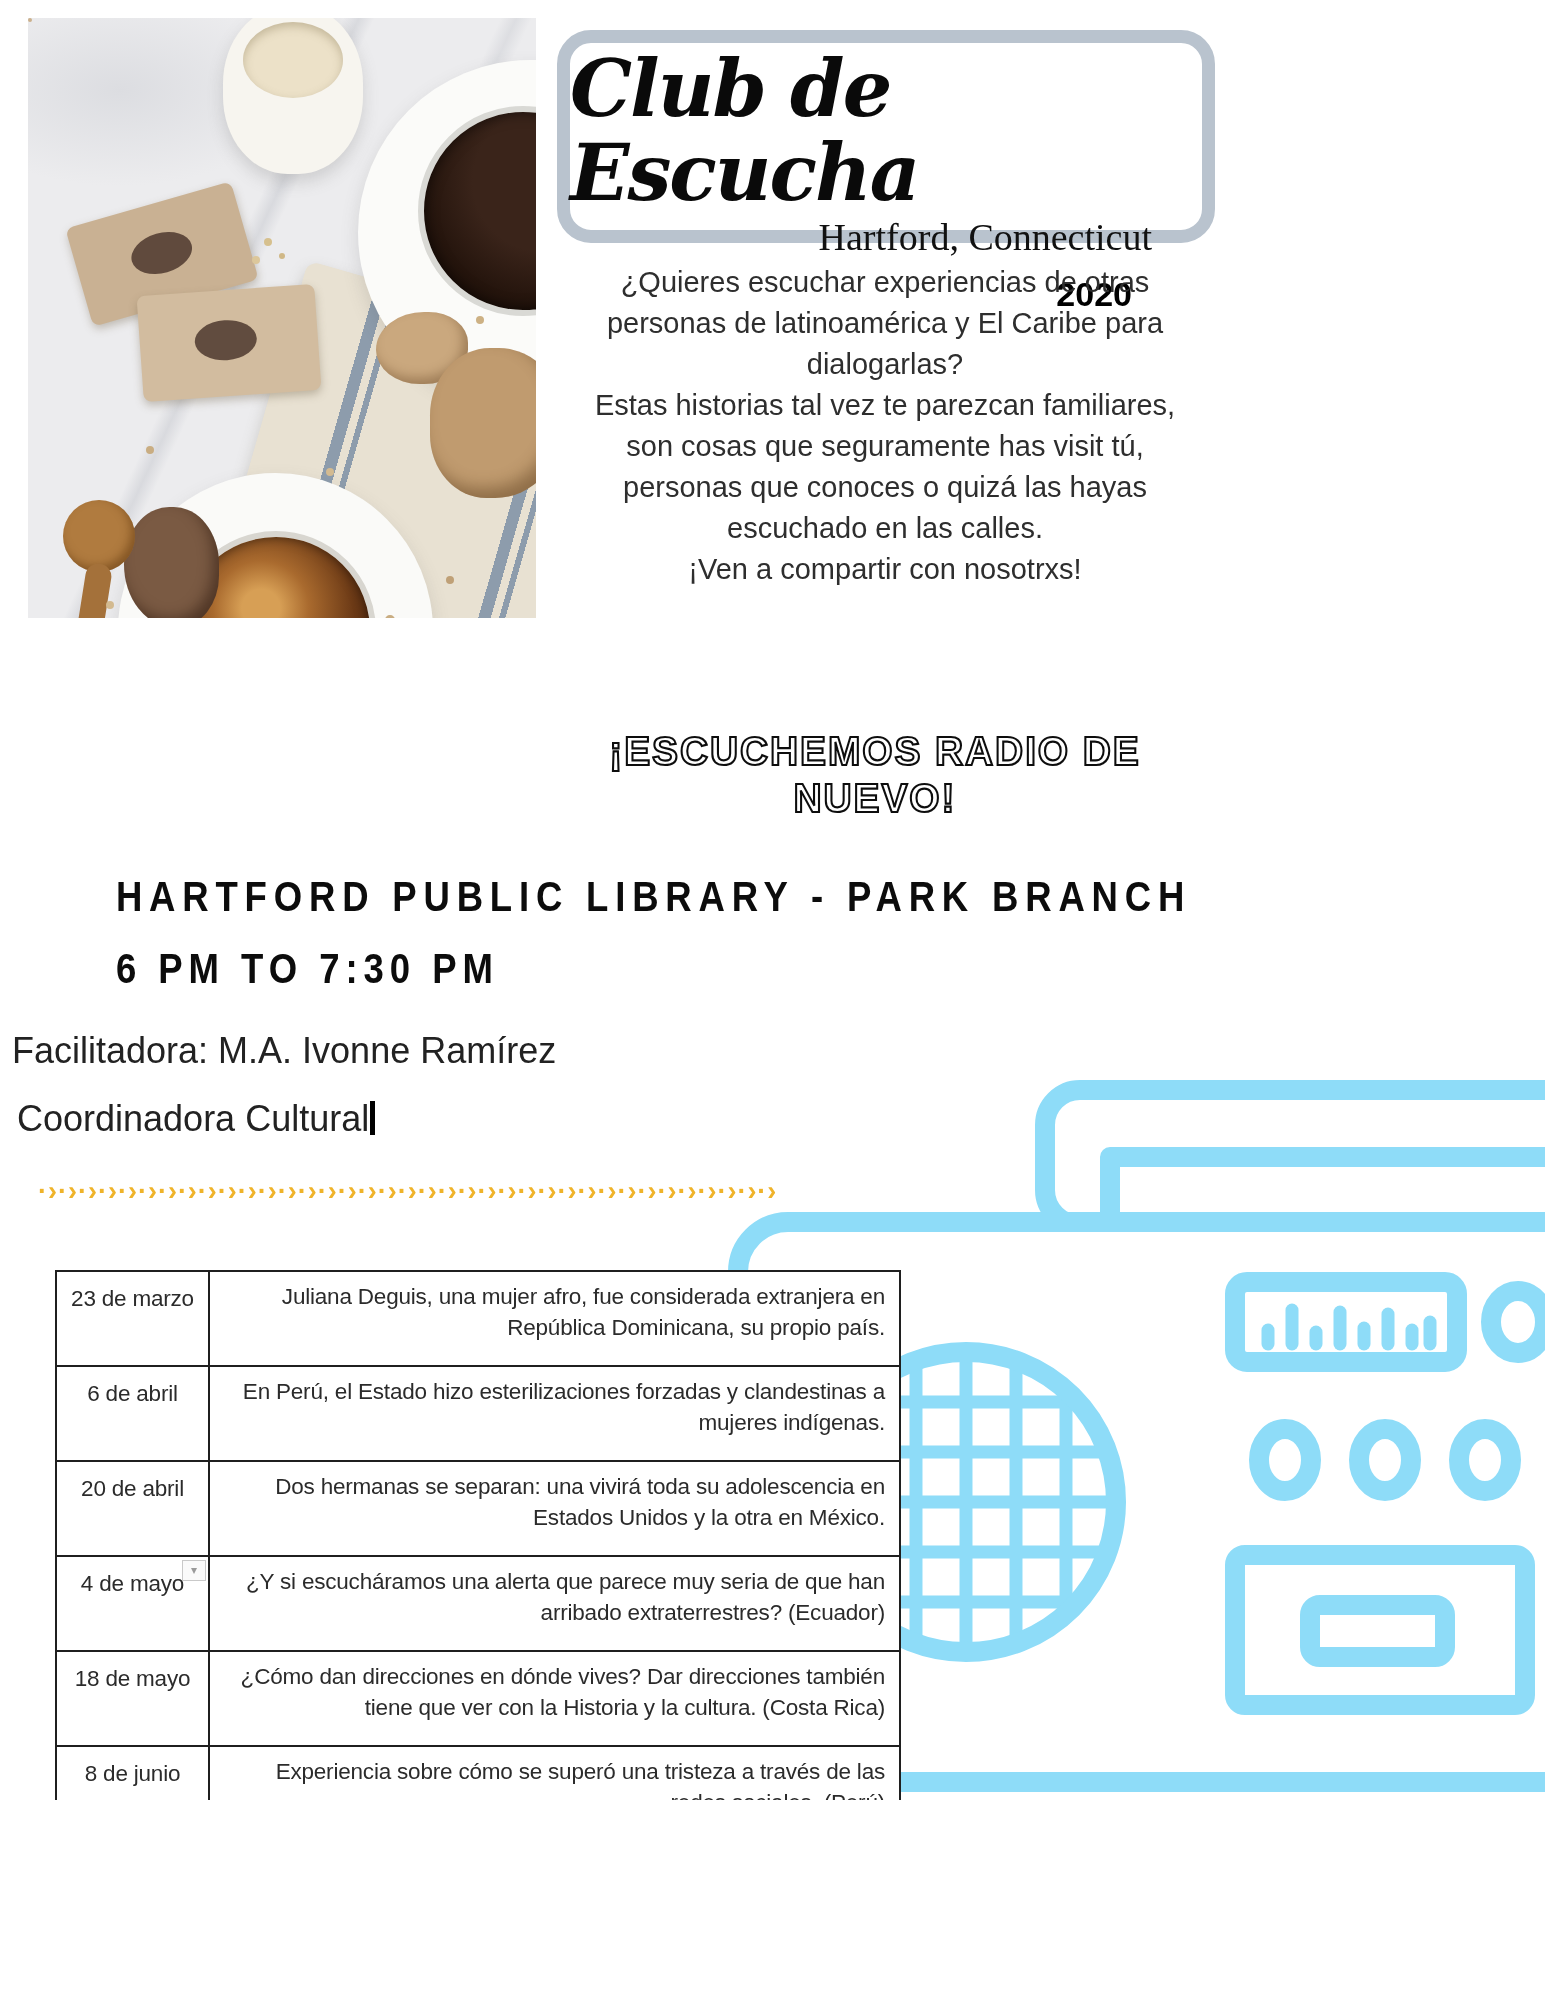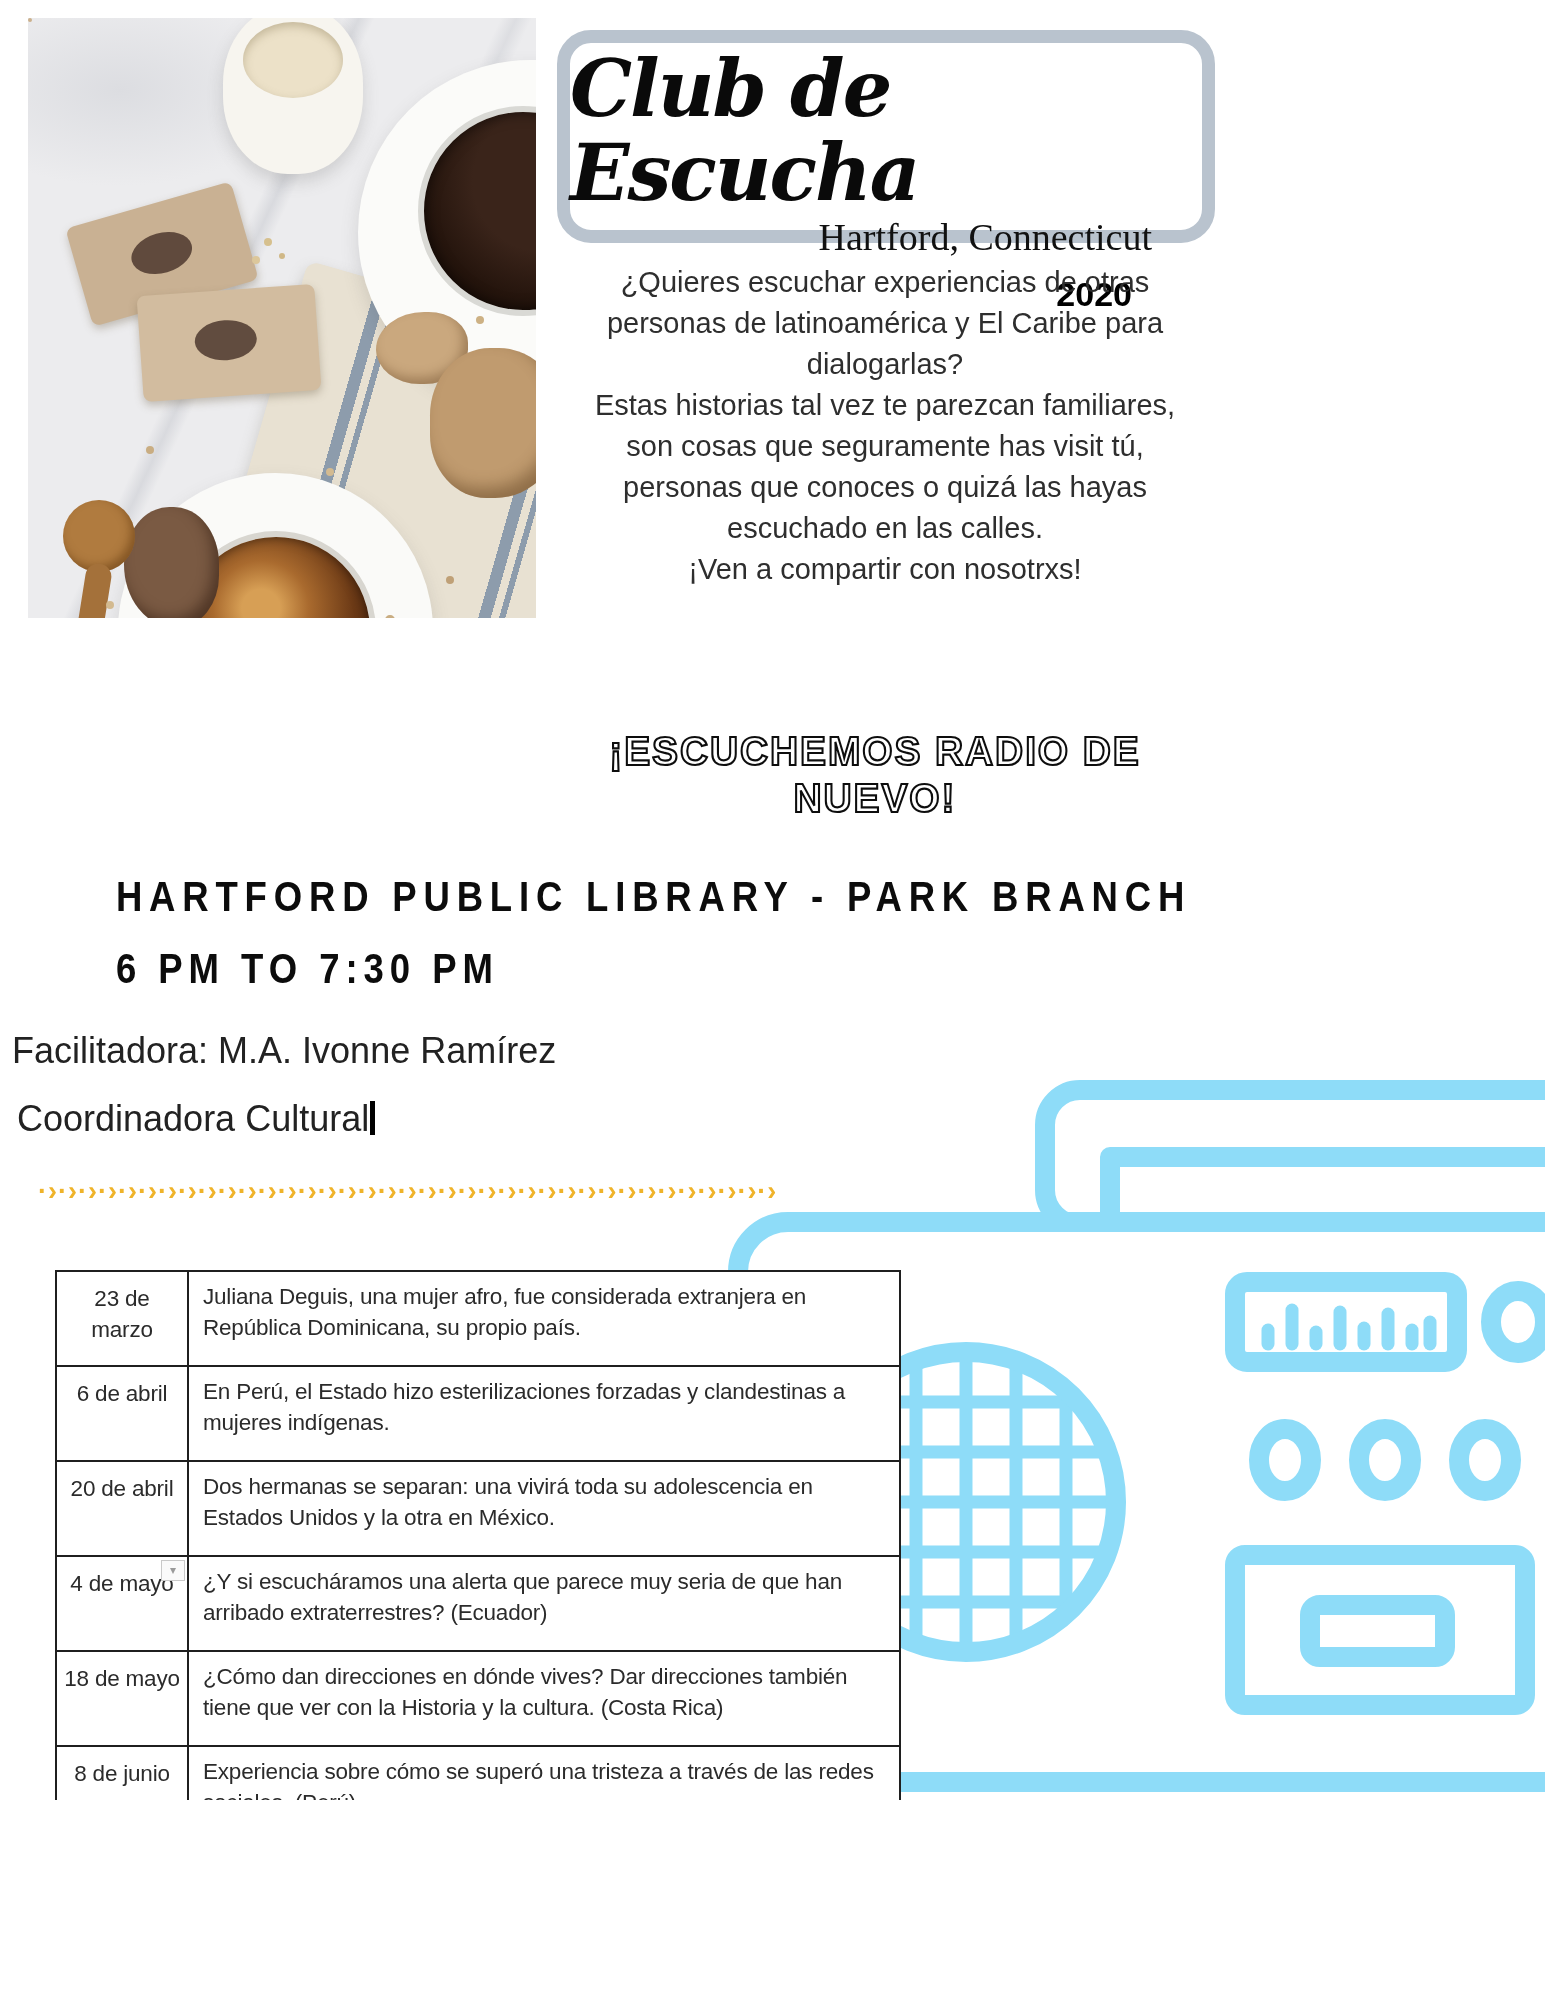--- a/index.html
+++ b/index.html
@@ -81,23 +81,23 @@
   .radio{position:absolute;left:690px;top:1060px;width:855px;height:740px;z-index:1;}
   .radio svg{width:100%;height:100%;}
   .radio .st{fill:none;stroke:var(--color-accent_blue,#8edcf8);stroke-width:20;stroke-linejoin:round;}
   .radio .stw{fill:#fff;stroke:var(--color-accent_blue,#8edcf8);stroke-width:20;stroke-linejoin:round;}
   .radio .thin{fill:none;stroke:var(--color-accent_blue,#8edcf8);stroke-width:13;}
   .radio .cap{stroke:var(--color-accent_blue,#8edcf8);stroke-width:13;stroke-linecap:round;}
 
   
   .schedule{position:absolute;left:55px;top:1270px;width:846px;z-index:2;background:#fff;
     border-collapse:collapse;font-size:22.5px;line-height:31px;color:#2b2b2b;letter-spacing:-0.2px;}
-  .schedule td{border:2px solid #1f1f1f;vertical-align:top;}
+  .schedule td{border:2px solid #1f1f1f;vertical-align:top;text-align:right;}
   .schedule tr{height:95px;}
-  .schedule .date-cell{width:132px;text-align:center;padding:11px 4px 0 4px;position:relative;}
+  .schedule .date-cell{width:153px;text-align:center;padding:11px 4px 0 4px;position:relative;}
   .schedule .desc-cell{padding:9px 14px 0 14px;}
   .dd-btn{position:absolute;right:2px;top:3px;width:24px;height:21px;border:1px solid #c9c9c9;
     background:#fafafa;color:#9a9a9a;font-size:12px;line-height:19px;text-align:center;}
 
   
   .footer{position:absolute;left:0;top:1800px;width:1545px;height:200px;background:#fff;z-index:2;}
   .logo-icon{position:absolute;left:10px;top:1828px;width:160px;height:112px;}
   .lib-name{position:absolute;left:180px;top:1808px;font-size:41px;line-height:44px;color:#161616;letter-spacing:-0.5px;}
   .lib-branch{position:absolute;left:180px;top:1912px;font-size:30px;font-weight:bold;letter-spacing:2px;color:#111;}
   .lib-tagline{position:absolute;left:180px;top:1962px;font-size:25px;font-weight:bold;color:#111;}

